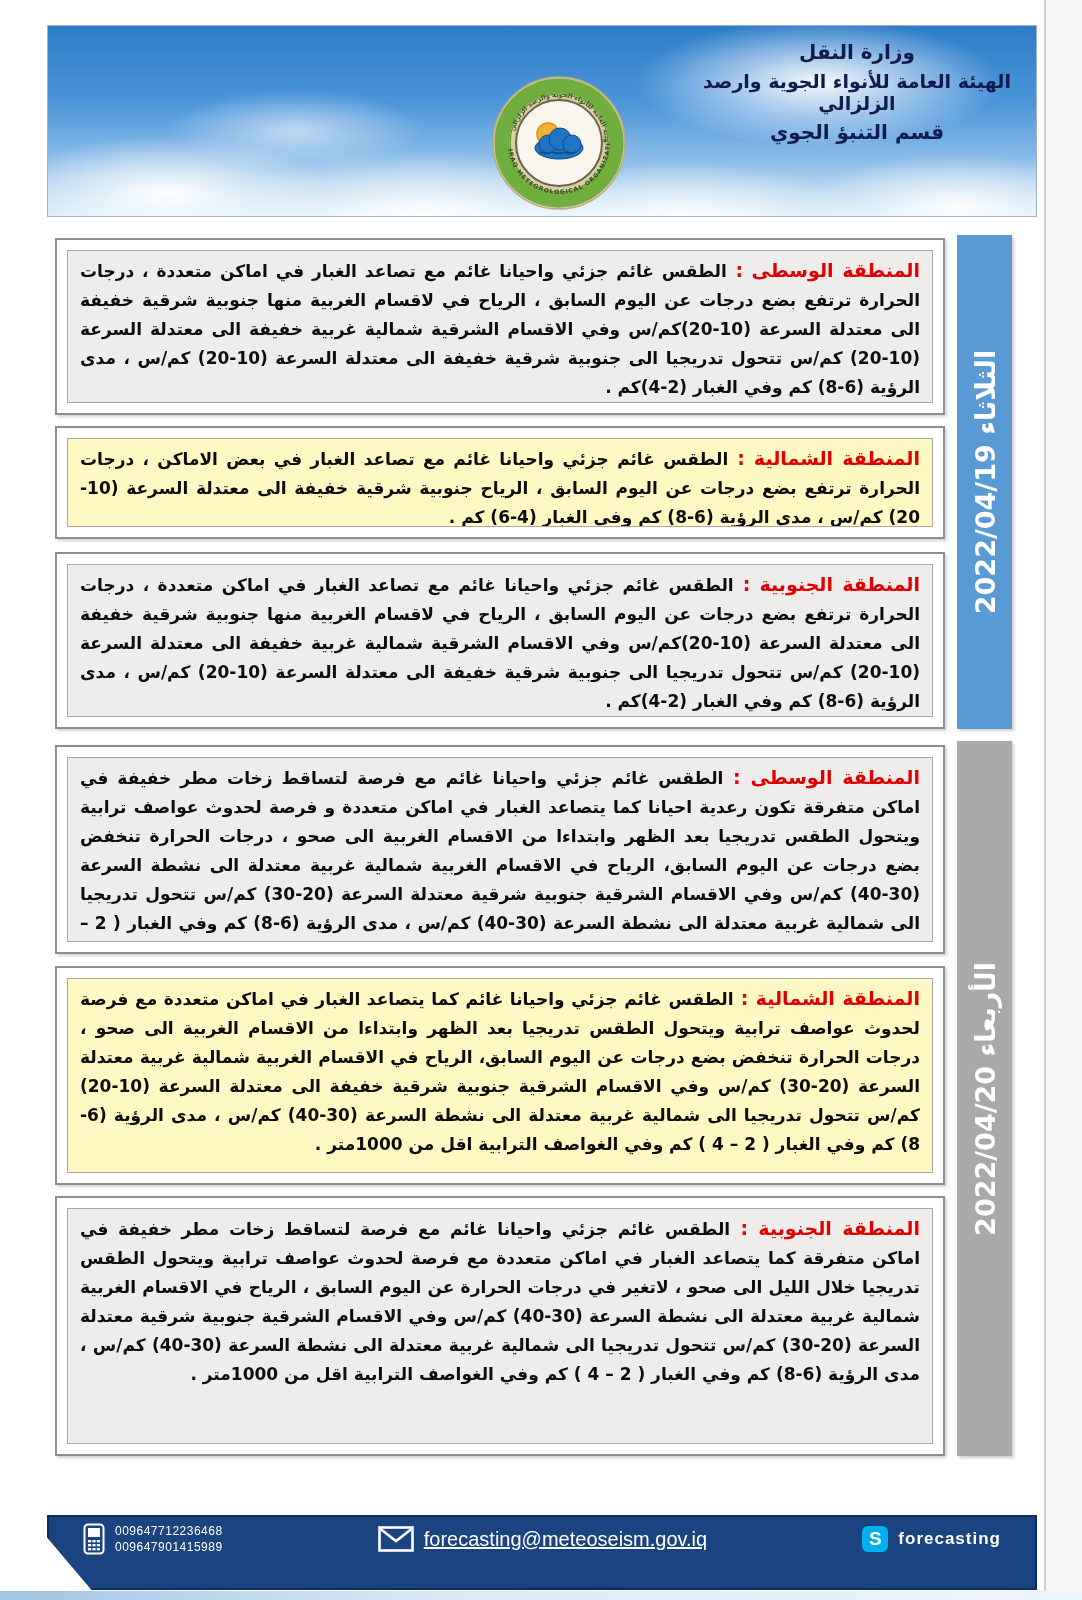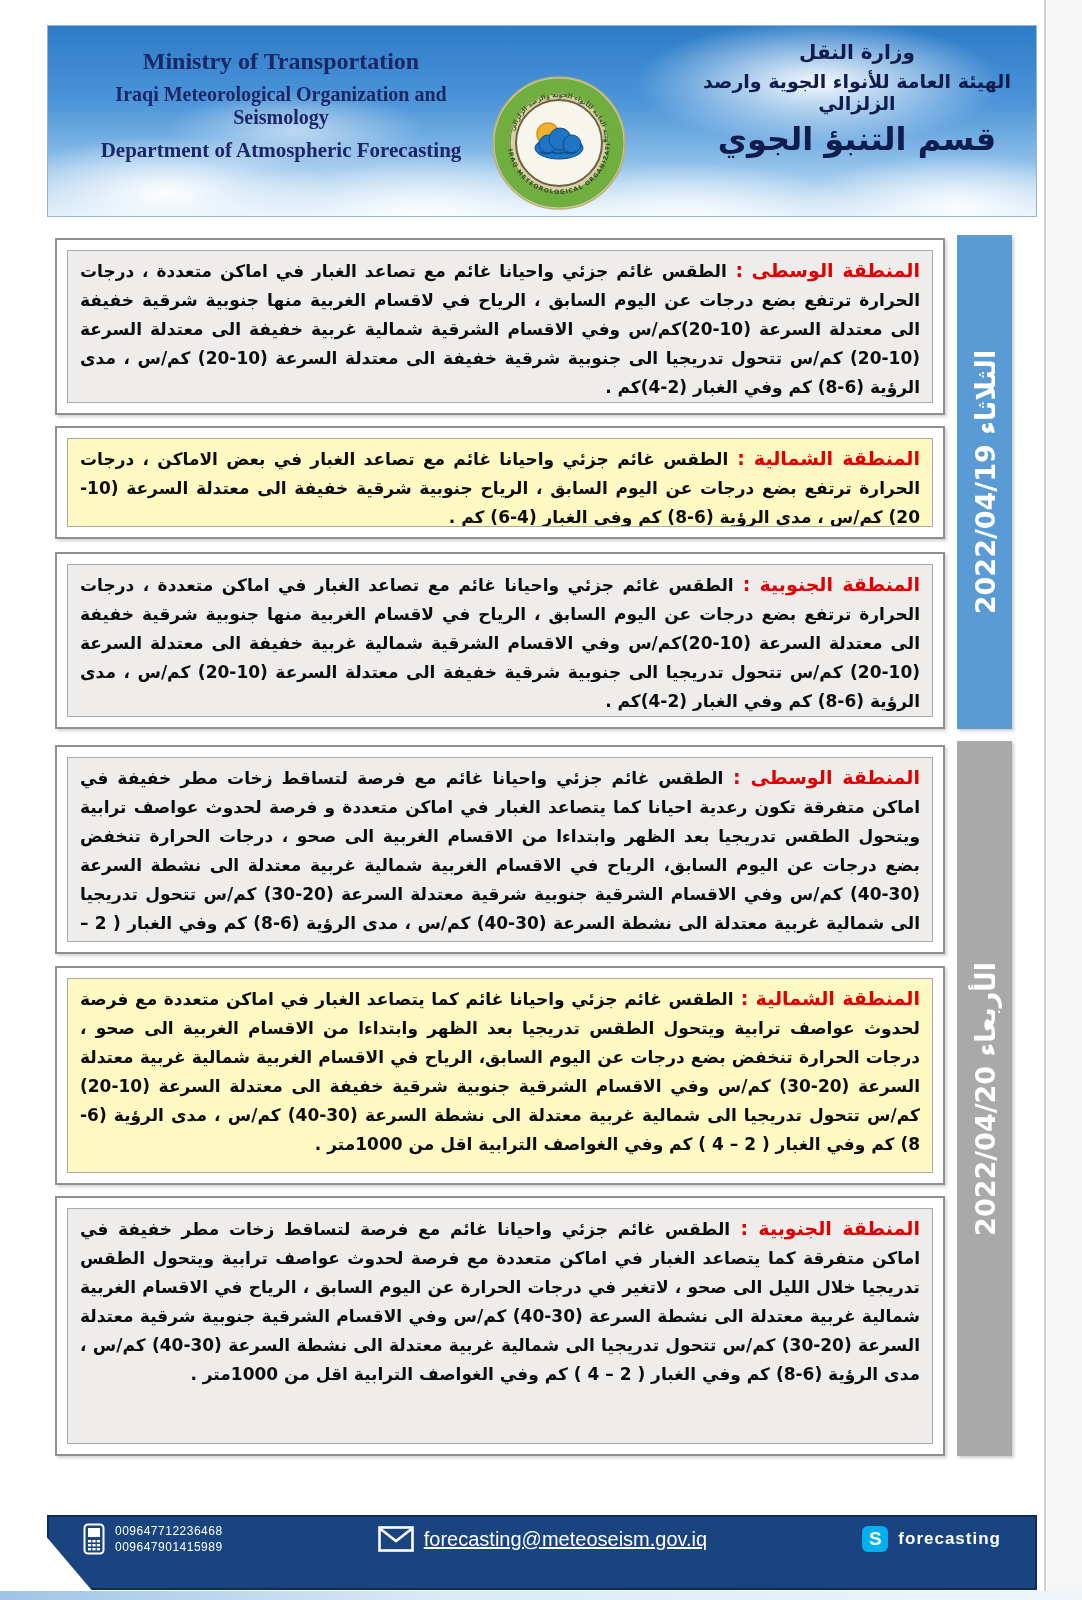--- a/index.html
+++ b/index.html
@@ -23,21 +23,21 @@
     border:1px solid #9db3c8;}
   .hdr-en{position:absolute;left:18px;top:22px;width:430px;text-align:center;
     font-family:"Liberation Serif",serif;color:#1c2566;font-weight:bold;}
   .hdr-en .en1{font-size:24px;}
   .hdr-en .en2{font-size:20px;margin-top:8px;}
   .hdr-en .en3{font-size:21px;margin-top:9px;}
   .hdr-ar{position:absolute;right:14px;top:14px;width:330px;text-align:center;
     direction:rtl;color:#101c4e;font-weight:bold;}
   .hdr-ar .ar1{font-size:20px;}
   .hdr-ar .ar2{font-size:19px;margin-top:6px;}
-  .hdr-ar .ar3{font-size:32px;margin-top:6px;}
+  .hdr-ar .ar3{font-size:20px;margin-top:6px;}
   .logo{position:absolute;left:444px;top:50px;width:134px;height:134px;}
 
   
   .block{position:absolute;left:55px;width:890px;box-sizing:border-box;
     border:2px solid #8f8f8f;background:#ffffff;padding:10px;
     box-shadow:2px 2px 3px rgba(0,0,0,.18);}
   .block-inner{box-sizing:border-box;height:100%;border:1px solid #a8a8a8;
     overflow:hidden;padding:5px 12px 0 12px;}
   .bg-gray{background:#efedec;}
   .bg-blue{background:#fef9c3;}
@@ -80,25 +80,20 @@
     background:linear-gradient(90deg,#9fc4e4,#d8eaf8 40%,#eef6fc);}
 </style>
 </head>
 <body>
 
 <div class="page">
 
   <div class="right-strip"></div>
 
   <div class="header">
-    <div class="hdr-en">
-      <div class="en1">Ministry of Transportation</div>
-      <div class="en2">Iraqi Meteorological Organization and Seismology</div>
-      <div class="en3">Department of Atmospheric Forecasting</div>
-    </div>
 
     <div class="logo">
       <svg viewBox="0 0 134 134" width="134" height="134">
         <circle cx="67" cy="67" r="66" fill="#d8cfa4" stroke="#b9ad7d" stroke-width="1.5"></circle>
         <circle cx="67" cy="67" r="57" fill="none" stroke="#6fae3f" stroke-width="15"></circle>
         <circle cx="67" cy="67" r="49" fill="none" stroke="#4c8c2a" stroke-width="1"></circle>
         <circle cx="67" cy="67" r="43" fill="#f7f5ec" stroke="#6a6244" stroke-width="2"></circle>
         <defs>
           <path id="arcTop" d="M 21 67 A 46 46 0 0 1 113 67"></path>
           <path id="arcBot" d="M 16 67 A 51 51 0 0 0 118 67"></path>

